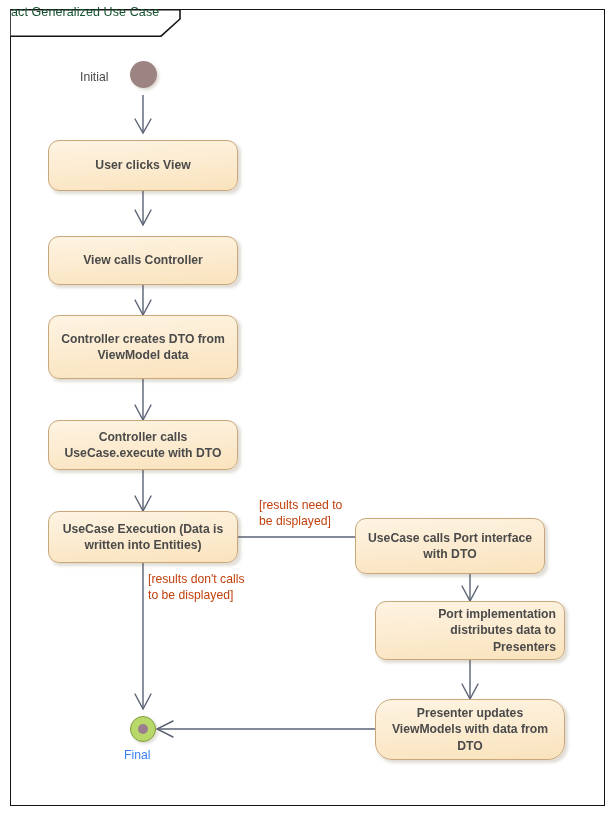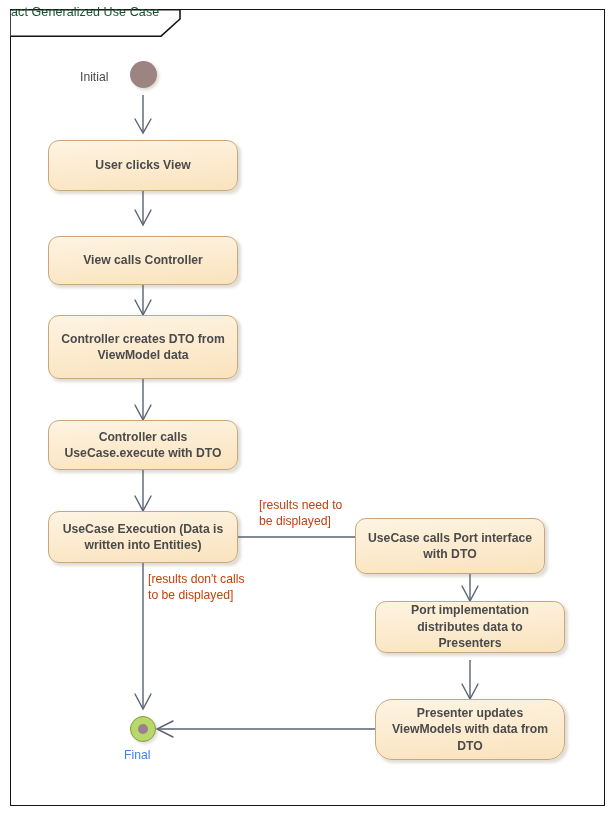--- a/index.html
+++ b/index.html
@@ -202,21 +202,21 @@
   </div>
 
   <div class="node" style="left:48px; top:511px; width:190px; height:52px;">
     <span>UseCase Execution (Data is written into Entities)</span>
   </div>
 
   <div class="node" style="left:355px; top:506px; width:190px; height:56px;margin-top:12px;">
     <span>UseCase calls Port interface with DTO</span>
   </div>
 
-  <div class="node" style="left:375px; top:601px; width:190px; height:52px;">
+  <div class="node" style="left:375px; top:601px; width:190px; height:59px;text-align:right;">
     <span>Port implementation distributes data to Presenters</span>
   </div>
 
   <div class="node" style="left:375px; top:699px; width:190px; height:61px;border-radius:17px;">
     <span>Presenter updates ViewModels with data from DTO</span>
   </div>
 
   <div class="guard" style="left:259px; top:497px;">[results need to
 be displayed]</div>
 

